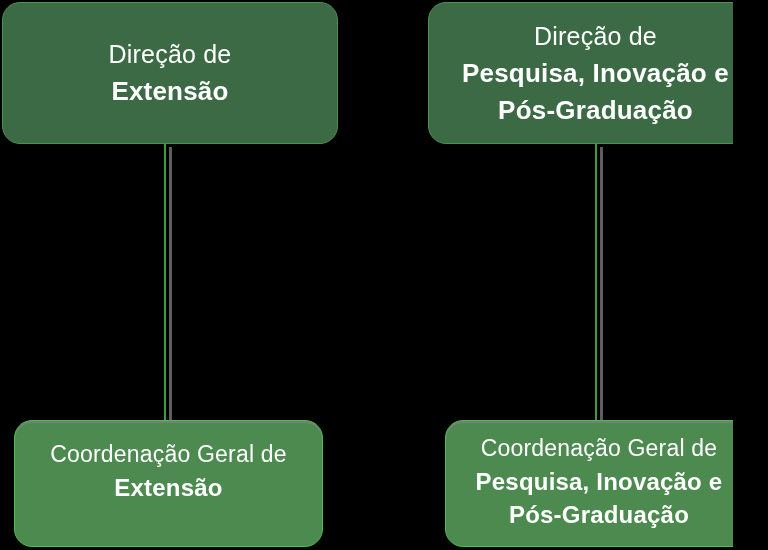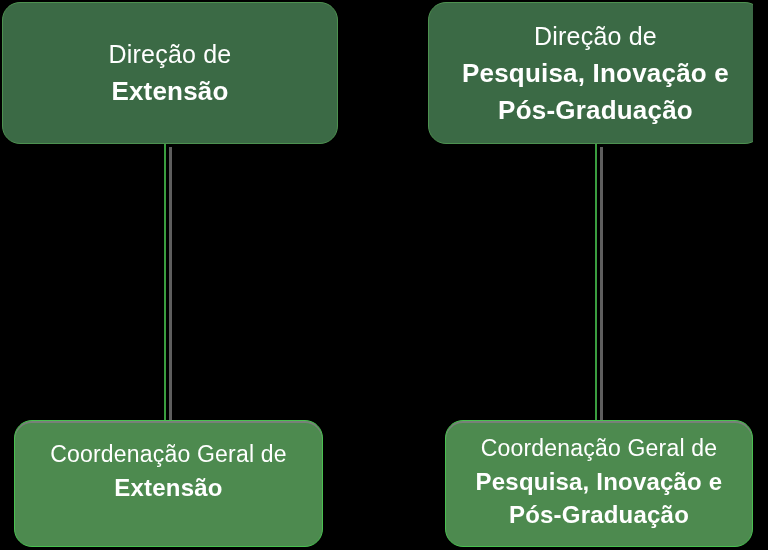--- a/index.html
+++ b/index.html
@@ -7,21 +7,20 @@
     padding: 0;
     background: #000000;
   }
   #canvas {
     position: relative;
     width: 733px;
     height: 550px;
     background: #000000;
     overflow: hidden;
     font-family: "Liberation Sans", sans-serif;
-    padding-left: 20px;
   }
   .node {
     position: absolute;
     box-sizing: border-box;
     border-radius: 18px;
     color: #ffffff;
     text-align: center;
     display: flex;
     flex-direction: column;
     justify-content: center;

